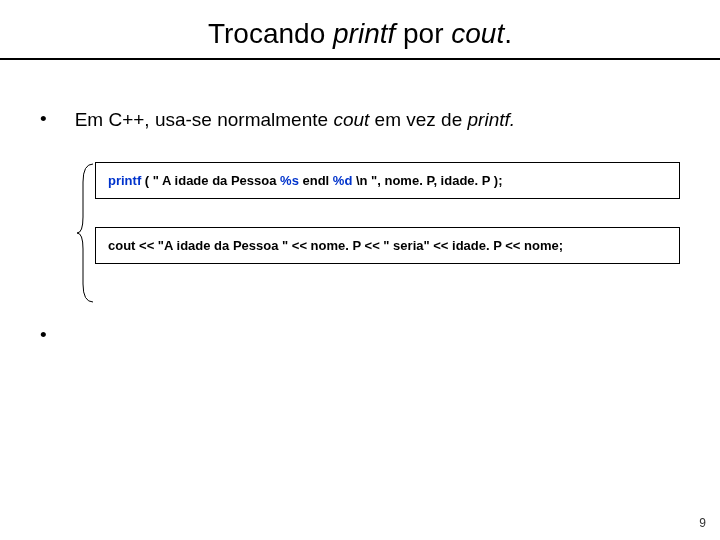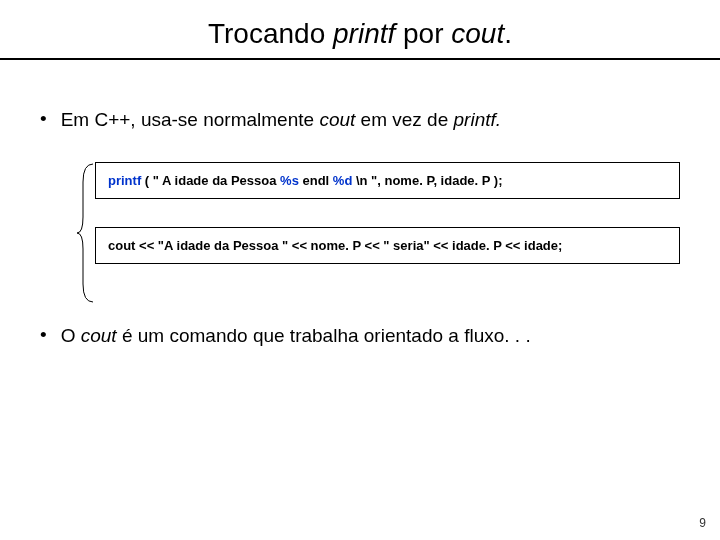--- a/index.html
+++ b/index.html
@@ -32,21 +32,21 @@
     display: flex;
     align-items: flex-start;
     font-size: 19px;
     color: #000;
     margin-bottom: 30px;
   }
   .bullet .dot {
     margin-right: 14px;
     line-height: 1.2;
   }
-  .bullet .txt { line-height: 1.25; }
+  .bullet .txt { line-height: 1.25; margin-left: 14px; }
   .bullet .italic { font-style: italic; }
   .codeblocks {
     margin-left: 55px;
     position: relative;
   }
   .brace {
     position: absolute;
     left: -20px;
     top: 0;
     width: 20px;
@@ -94,26 +94,23 @@
   <div class="codeblocks">
     <svg class="brace" viewBox="0 0 20 142" preserveAspectRatio="none">
       <path d="M18 2 Q8 2 8 20 L8 55 Q8 71 2 71 Q8 71 8 87 L8 122 Q8 140 18 140" fill="none" stroke="#000" stroke-width="1"></path>
     </svg>
 
     <div class="codebox">
       <span class="blue">printf</span><span class="bold"> ( " A idade da  Pessoa  </span><span class="blue">%s</span><span class="bold">  endl  </span><span class="blue">%d</span><span class="bold">   \n  ",   nome. P,   idade. P );</span>
     </div>
 
     <div class="codebox">
-      <span class="bold">cout</span><span class="bold"> &lt;&lt; "A idade da Pessoa " &lt;&lt; nome. P &lt;&lt; " seria" &lt;&lt; idade. P &lt;&lt; </span><span class="bold">idade</span><span class="bold">;</span>
+      <span class="bold">cout</span><span class="bold"> &lt;&lt; "A idade da Pessoa " &lt;&lt; nome. P &lt;&lt; " seria" &lt;&lt; idade. P &lt;&lt; </span><span class="bold">nome</span><span class="bold">;</span>
     </div>
   </div>
 
   <div class="bullet second-bullet">
     <span class="dot">•</span>
-    <span class="txt">
-      <span>O </span><span class="italic">cout</span><span> é um comando que trabalha orientado a fluxo. . .</span>
-    </span>
   </div>
 
 </div>
 
 <div class="pagenum">9</div>
 
 </body></html>

